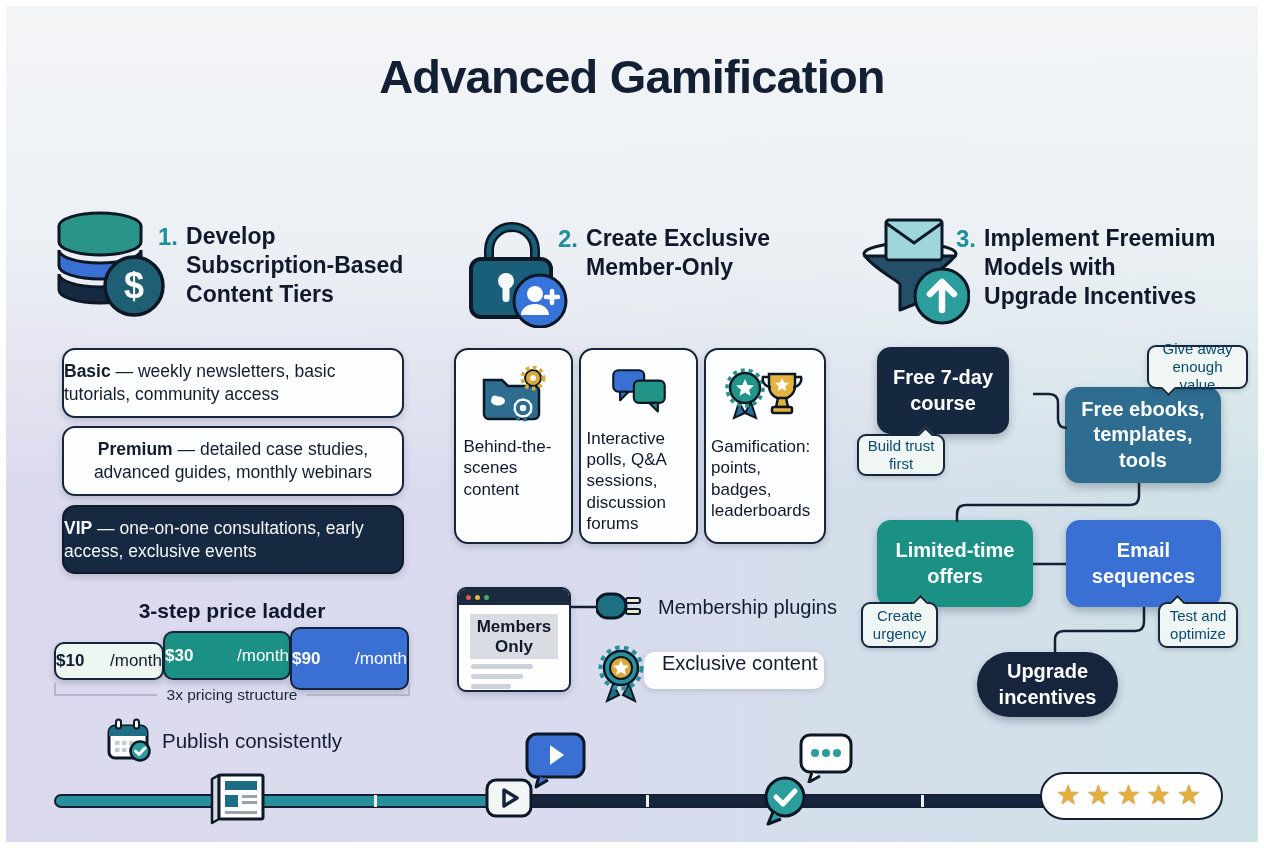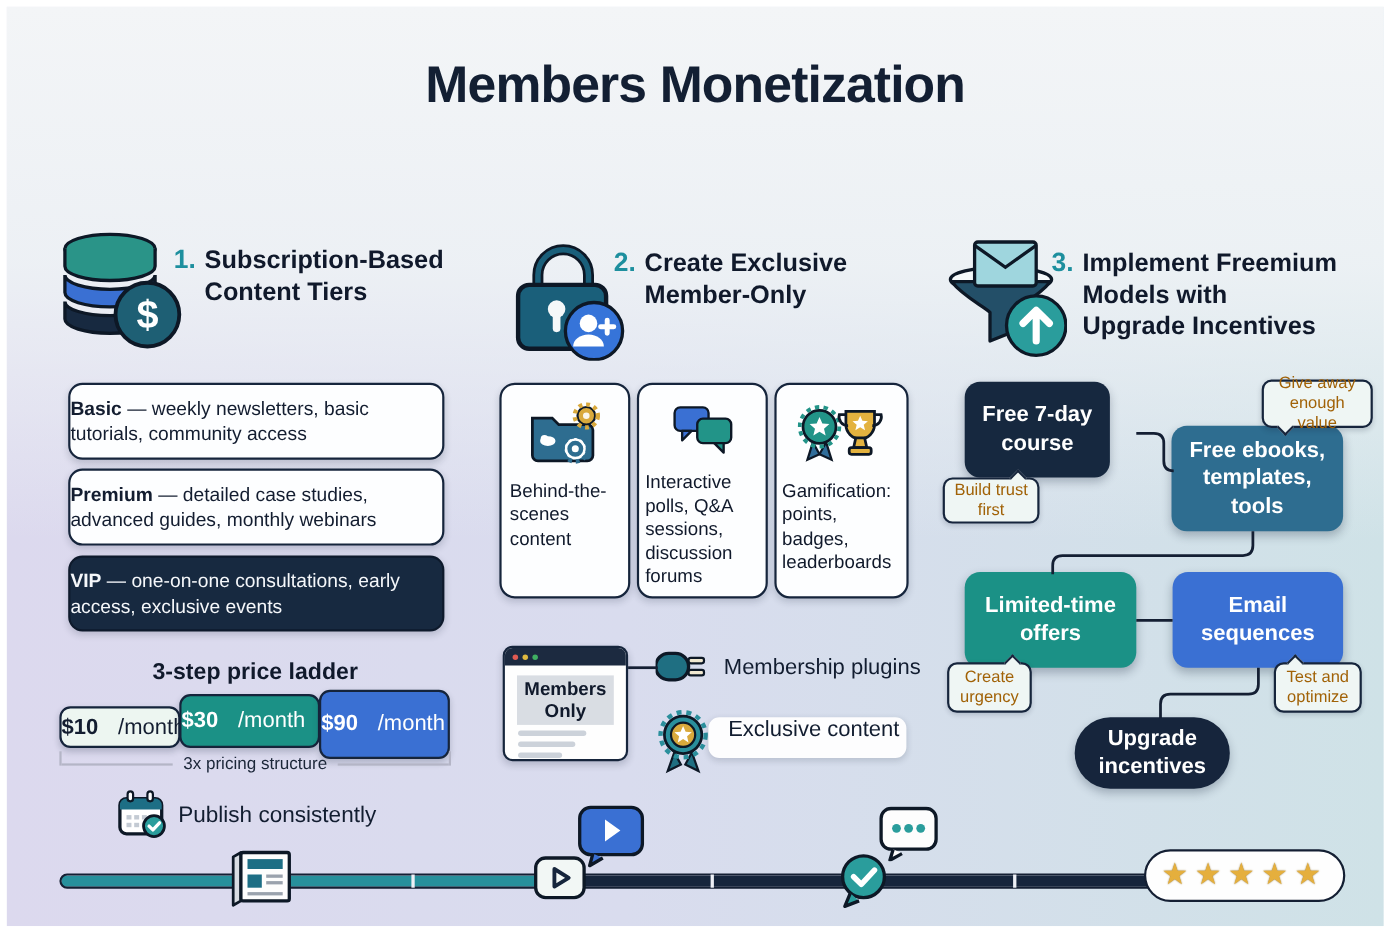--- a/index.html
+++ b/index.html
@@ -23,22 +23,22 @@
   .colhead .hlines span { display:block; }
   .hicon { position:absolute; }
   
   .tier { position:absolute; left:56px; width:342px; border:2px solid #16253c; border-radius:13px;
           background:#fdfeff; padding:10px 0; font-size:17.5px; color:#131d30; line-height:1.34;
           box-shadow:0 3px 7px rgba(23,35,58,.18); }
   .tier b { font-weight:800; }
   .tier.dark { background:#172940; color:#f5f7fa; border-color:#0e1a2c; }
   .ladder-title { position:absolute; left:48px; width:356px; top:593px; text-align:center;
                   font-size:21px; font-weight:700; color:#10192b; }
-  .step { position:absolute; display:flex; align-items:center; justify-content:flex-start;
-          border:2px solid #15243b; border-radius:10px; font-size:20px;
+  .step { position:absolute; display:flex; align-items:center; justify-content:space-between;
+          border:2px solid #15243b; border-radius:10px; font-size:17px;
           box-shadow:0 3px 6px rgba(23,35,58,.22); }
   .step .p { font-weight:800; }
   .step .u { font-weight:400; margin-left:18px; }
   .step1 { left:48px;  top:636px; width:110px; height:38px; background:#edf6f1; color:#131d30; }
   .step2 { left:157px; top:625px; width:128px; height:49px; background:#1b9186; color:#fff; }
   .step3 { left:284px; top:621px; width:119px; height:63px; background:#3a70d3; color:#fff; }
   .bracket { position:absolute; left:48px; top:678px; width:356px; height:22px;
              display:flex; align-items:center; color:#1b2638; font-size:15.5px; }
   .bracket .hline { flex:1; height:2px; background:#b4b5c6; }
   .bracket .vtick { width:2px; height:13px; background:#b4b5c6; margin-top:-11px; }
@@ -67,21 +67,21 @@
   
   .node { position:absolute; color:#fff; font-weight:800; font-size:20px; line-height:1.26;
           display:flex; align-items:center; justify-content:center; text-align:center;
           border-radius:14px; box-shadow:0 4px 9px rgba(23,35,58,.28); padding:4px; }
   .n-course  { left:871px;  top:341px; width:132px; height:87px; background:#16283f; }
   .n-ebooks  { left:1059px; top:381px; width:156px; height:96px; background:#2e6d90; }
   .n-offers  { left:871px;  top:514px; width:156px; height:87px; background:#1b9186; }
   .n-email   { left:1060px; top:514px; width:155px; height:87px; background:#3a70d3; }
   .n-upgrade { left:971px;  top:646px; width:141px; height:65px; background:#16253c; border-radius:33px; }
   .bubble { position:absolute; background:#eff6f4; border:2px solid #16253c; border-radius:9px;
-            font-size:15px; line-height:1.22; color:#a16207; display:flex; align-items:center;
+            font-size:15px; line-height:1.22; color:#0c4a6e; display:flex; align-items:center;
             justify-content:center; text-align:center; padding:4px 5px;
             box-shadow:0 2px 5px rgba(23,35,58,.18); }
   .b-trust   { left:851px;  top:428px; width:88px;  height:42px; }
   .b-value   { left:1141px; top:339px; width:101px; height:44px; }
   .b-urgency { left:855px;  top:596px; width:77px;  height:46px; }
   .b-test    { left:1152px; top:596px; width:80px;  height:46px; }
   .tail { position:absolute; width:11px; height:11px; background:#eff6f4; transform:rotate(45deg); }
   .tail-up   { top:-7px;  border-left:2px solid #16253c; border-top:2px solid #16253c; }
   .tail-down { bottom:-7px; border-right:2px solid #16253c; border-bottom:2px solid #16253c; }
   .b-trust  .tail { right:12px; }
@@ -100,44 +100,45 @@
            color:#e5af3d; text-shadow:0 0 1.5px #876417; padding-bottom:3px; }
   .tl-icon { position:absolute; z-index:3; }
   .overlay { position:absolute; inset:0; pointer-events:none; }
 </style>
 </head>
 <body>
 
 <div class="canvas">
 
   <div class="title">
-    <div><span>Members Monetization</span></div>
+    <div><span>Advanced Gamification</span></div>
   </div>
 
   <svg class="hicon" style="left:48px;top:200px;" width="112" height="112" viewBox="0 0 112 112">
     <ellipse cx="46" cy="20" rx="41" ry="13" fill="#2a9488" stroke="#0d1826" stroke-width="3"></ellipse>
     <path d="M5 20 v16 a41 13 0 0 0 82 0 v-16" fill="#2a9488" stroke="#0d1826" stroke-width="3"></path>
     <path d="M5 44 v16 a41 13 0 0 0 82 0 v-16 a41 13 0 0 1 -82 0 z" fill="#3a70d3" stroke="#0d1826" stroke-width="3"></path>
     <path d="M5 68 v16 a41 13 0 0 0 82 0 v-16 a41 13 0 0 1 -82 0 z" fill="#172940" stroke="#0d1826" stroke-width="3"></path>
     <circle cx="80" cy="80" r="29" fill="#1e5f74" stroke="#0d1826" stroke-width="3.5"></circle>
     <text x="80" y="92" text-anchor="middle" font-size="36" font-weight="bold" fill="#ffffff" font-family="Liberation Sans, sans-serif">$</text>
   </svg>
   <div class="colhead" style="left:152px;top:216px;width:270px;">
     <span class="num">1.</span>
     <div class="hlines">
+      <span>Develop</span>
       <span>Subscription-Based</span>
       <span>Content Tiers</span>
     </div>
   </div>
 
   <div class="tier" style="top:342px;height:70px;">
     <b>Basic</b>
     <span>— weekly newsletters, basic tutorials, community access</span>
   </div>
-  <div class="tier" style="top:420px;height:70px;">
+  <div class="tier" style="top:420px;height:70px;text-align:center;">
     <b>Premium</b>
     <span>— detailed case studies, advanced guides, monthly webinars</span>
   </div>
   <div class="tier dark" style="top:499px;height:69px;">
     <b>VIP</b>
     <span>— one-on-one consultations, early access, exclusive events</span>
   </div>
 
   <div class="ladder-title">3-step price ladder</div>
   <div class="step step1">

